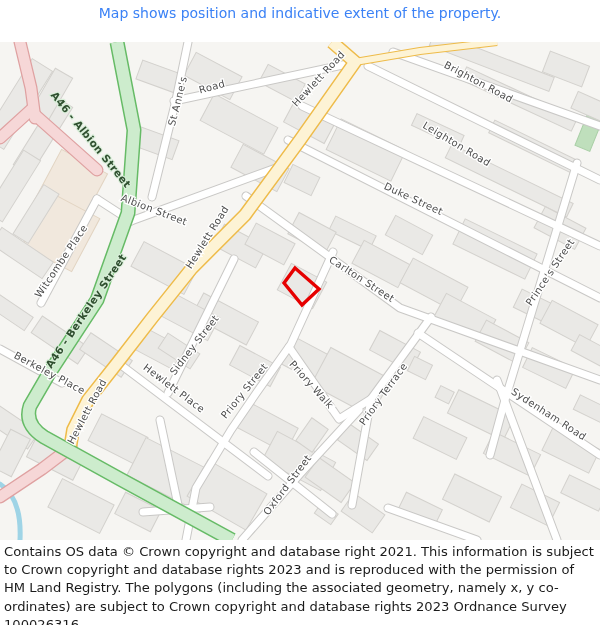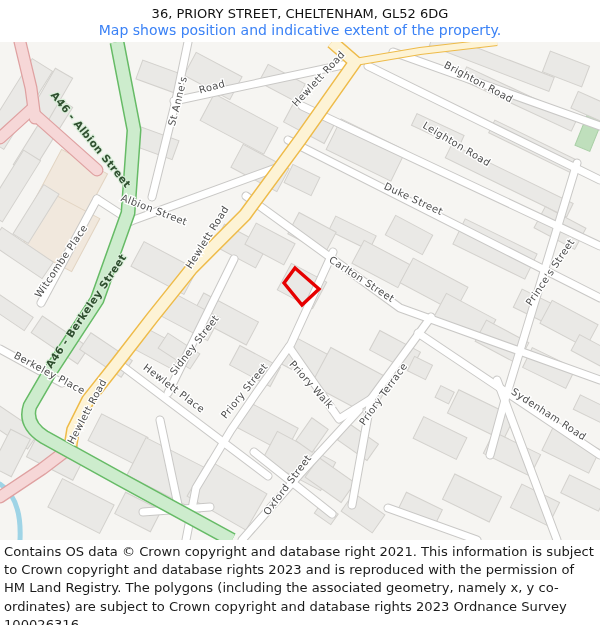--- a/index.html
+++ b/index.html
@@ -25,21 +25,20 @@
   .stream{stroke:#9fd4e6;stroke-width:5;fill:none;stroke-linecap:round;}
   .lbl{font-size:10px;fill:#4d4d4d;text-anchor:middle;paint-order:stroke;stroke:#ffffff;stroke-width:2.6px;letter-spacing:.4px;}
   .lbl-a46{font-size:10.5px;font-weight:bold;fill:#2f4f2f;text-anchor:middle;paint-order:stroke;stroke:#d9eed9;stroke-width:2.2px;letter-spacing:.4px;}
   .prop{fill:none;stroke:#e60000;stroke-width:3.4;stroke-linejoin:miter;}
   .footer{padding:3px 5px 0 4px;font-size:13.1px;line-height:18.2px;color:#1b1b1b;}
 </style>
 </head>
 <body>
 
 <div class="header">
-  <div class="title">36, PRIORY STREET, CHELTENHAM, GL52 6DG</div>
   <div class="subtitle">Map shows position and indicative extent of the property.</div>
 </div>
 
 <div class="mapwrap">
 <svg width="600" height="498" viewBox="0 42 600 498">
 
   <g>
     <rect class="bld-beige" x="44" y="158" width="52" height="62" transform="rotate(28 70 189)"></rect>
     <rect class="bld-beige" x="33" y="202" width="56" height="60" transform="rotate(28 61 232)"></rect>
     <rect class="park" x="583" y="104" width="16" height="46" transform="rotate(22 591 127)"></rect>

